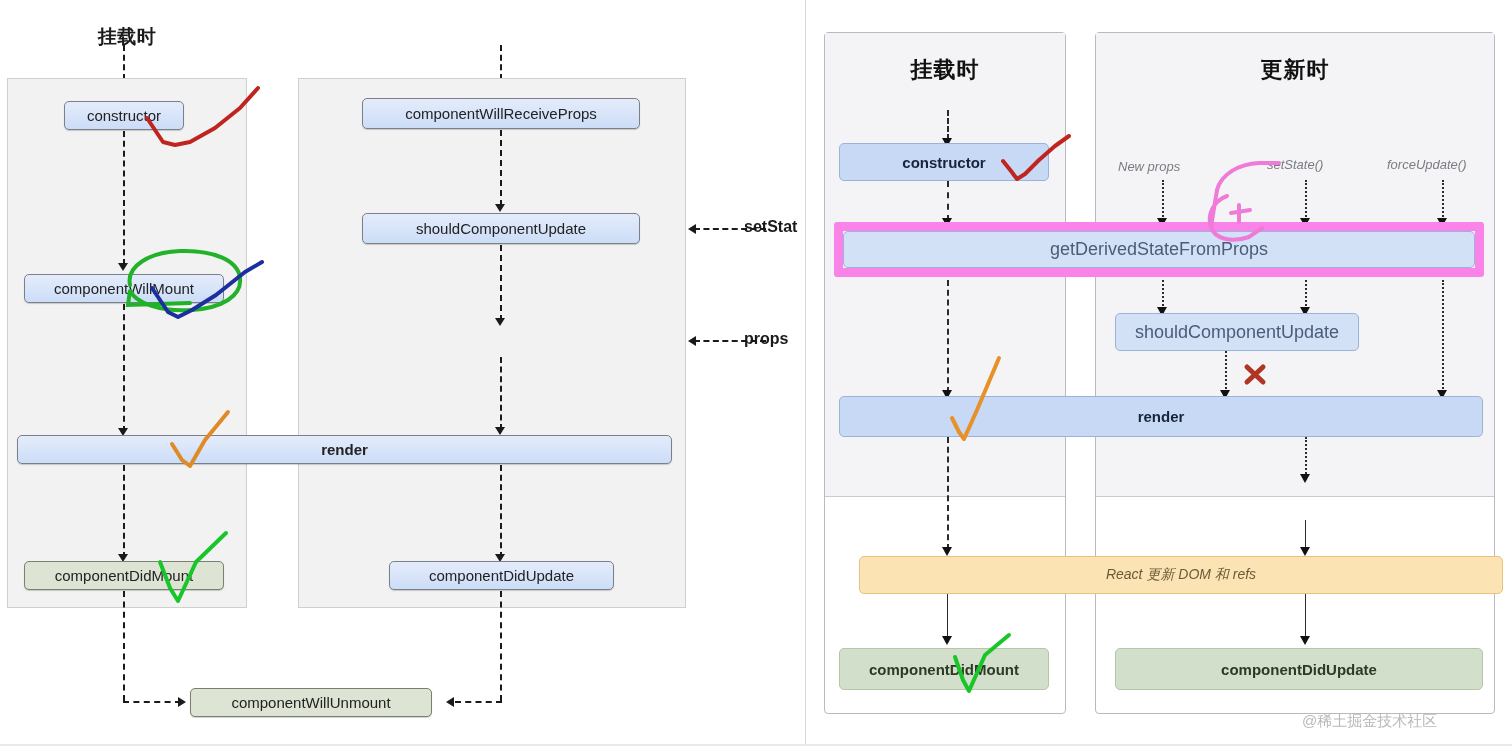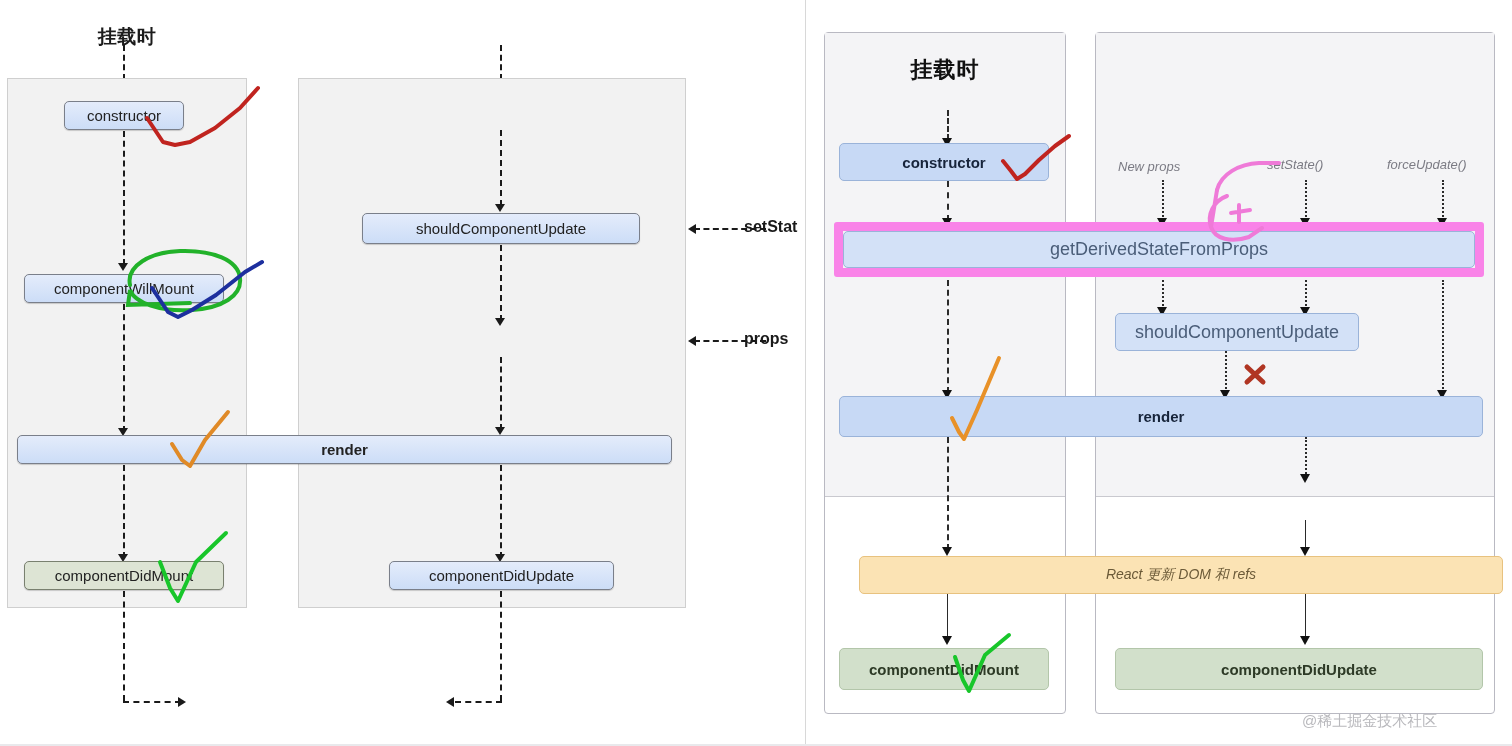--- a/index.html
+++ b/index.html
@@ -121,20 +121,21 @@
     <div class="node blue" style="left:24px; top:274px; width:200px; height:29px;">componentWillMount</div>
     <div class="vdash" style="left:123px; top:304px; height:128px;"></div>
     <div class="arrowhead" style="left:118px; top:428px;"></div>
 
     <div class="node blue" style="left:17px; top:435px; width:655px; height:29px; font-weight:700;">render</div>
 
     <div class="vdash" style="left:123px; top:465px; height:93px;"></div>
     <div class="arrowhead" style="left:118px; top:554px;"></div>
     <div class="node green" style="left:24px; top:561px; width:200px; height:29px;">componentDidMount</div>
 
+    <div class="node blue" style="left:362px; top:98px; width:278px; height:31px;">componentWillReceiveProps</div>
     <div class="vdash" style="left:500px; top:130px; height:76px;"></div>
     <div class="arrowhead" style="left:495px; top:204px;"></div>
 
     <div class="node blue" style="left:362px; top:213px; width:278px; height:31px;">shouldComponentUpdate</div>
     <div class="vdash" style="left:500px; top:245px; height:76px;"></div>
     <div class="arrowhead" style="left:495px; top:318px;"></div>
 
     <div class="vdash" style="left:500px; top:357px; height:73px;"></div>
     <div class="arrowhead" style="left:495px; top:427px;"></div>
 
@@ -147,20 +148,21 @@
     <div class="side-label" style="left:744px; top:218px;">setStat</div>
 
     <div class="hdash" style="left:694px; top:340px; width:72px;"></div>
     <div class="arrow-left" style="left:688px; top:336px;"></div>
     <div class="side-label" style="left:744px; top:330px;">props</div>
 
     <div class="vdash" style="left:123px; top:591px; height:110px;"></div>
     <div class="hdash" style="left:123px; top:701px; width:58px;"></div>
     <div class="arrow-right" style="left:178px; top:697px;"></div>
 
+    <div class="node green" style="left:190px; top:688px; width:242px; height:29px;">componentWillUnmount</div>
 
     <div class="vdash" style="left:500px; top:591px; height:110px;"></div>
     <div class="hdash" style="left:455px; top:701px; width:47px;"></div>
     <div class="arrow-left" style="left:446px; top:697px;"></div>
 
     <svg class="overlay" width="806" height="746">
       <path fill="none" stroke="#c0241f" stroke-width="4" stroke-linecap="round" stroke-linejoin="round" d="M147,118 L155,130 L163,142 L175,145 L190,142 L215,128 L240,108 L258,88"></path>
       <path fill="none" stroke="#22b22a" stroke-width="4" stroke-linecap="round" d="M130,285 C126,266 150,252 180,251 C213,250 238,260 240,278 C242,296 222,308 192,310 C160,312 135,303 130,290 L128,305 L190,303"></path>
       <path fill="none" stroke="#1d2f9e" stroke-width="4" stroke-linecap="round" stroke-linejoin="round" d="M152,288 L160,300 L168,312 L178,317 L192,310 L216,295 L245,272 L262,262"></path>
       <path fill="none" stroke="#e08a27" stroke-width="4" stroke-linecap="round" stroke-linejoin="round" d="M172,444 L182,460 L190,466 L205,440 L228,412"></path>
@@ -172,20 +174,21 @@
 
     <div class="outer-card" style="left:17px; top:32px; width:242px; height:682px;"></div>
     <div class="phase-bg" style="left:18px; top:33px; width:240px; height:463px;"></div>
     <div class="phase-sep" style="left:18px; top:496px; width:240px;"></div>
 
     <div class="outer-card" style="left:288px; top:32px; width:400px; height:682px;"></div>
     <div class="phase-bg" style="left:289px; top:33px; width:398px; height:463px;"></div>
     <div class="phase-sep" style="left:289px; top:496px; width:398px;"></div>
 
     <div class="r-title" style="left:18px; top:55px; width:240px;">挂载时</div>
+    <div class="r-title" style="left:289px; top:55px; width:398px;">更新时</div>
 
     <div class="rvdash" style="left:140px; top:110px; height:30px;"></div>
     <div class="rarrow" style="left:135px; top:138px;"></div>
     <div class="rnode blue-b" style="left:32px; top:143px; width:210px; height:38px;">constructor</div>
     <div class="rvdash" style="left:140px; top:181px; height:40px;"></div>
     <div class="rarrow" style="left:135px; top:218px;"></div>
 
     <div class="trigger-label" style="left:311px; top:159px;">New props</div>
     <div class="rvdash" style="left:355px; top:180px; height:40px; border-left-style:dotted;"></div>
     <div class="rarrow" style="left:350px; top:218px;"></div>

